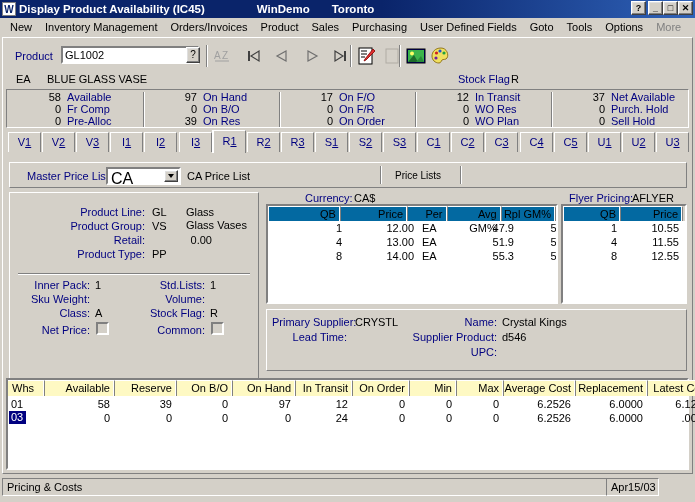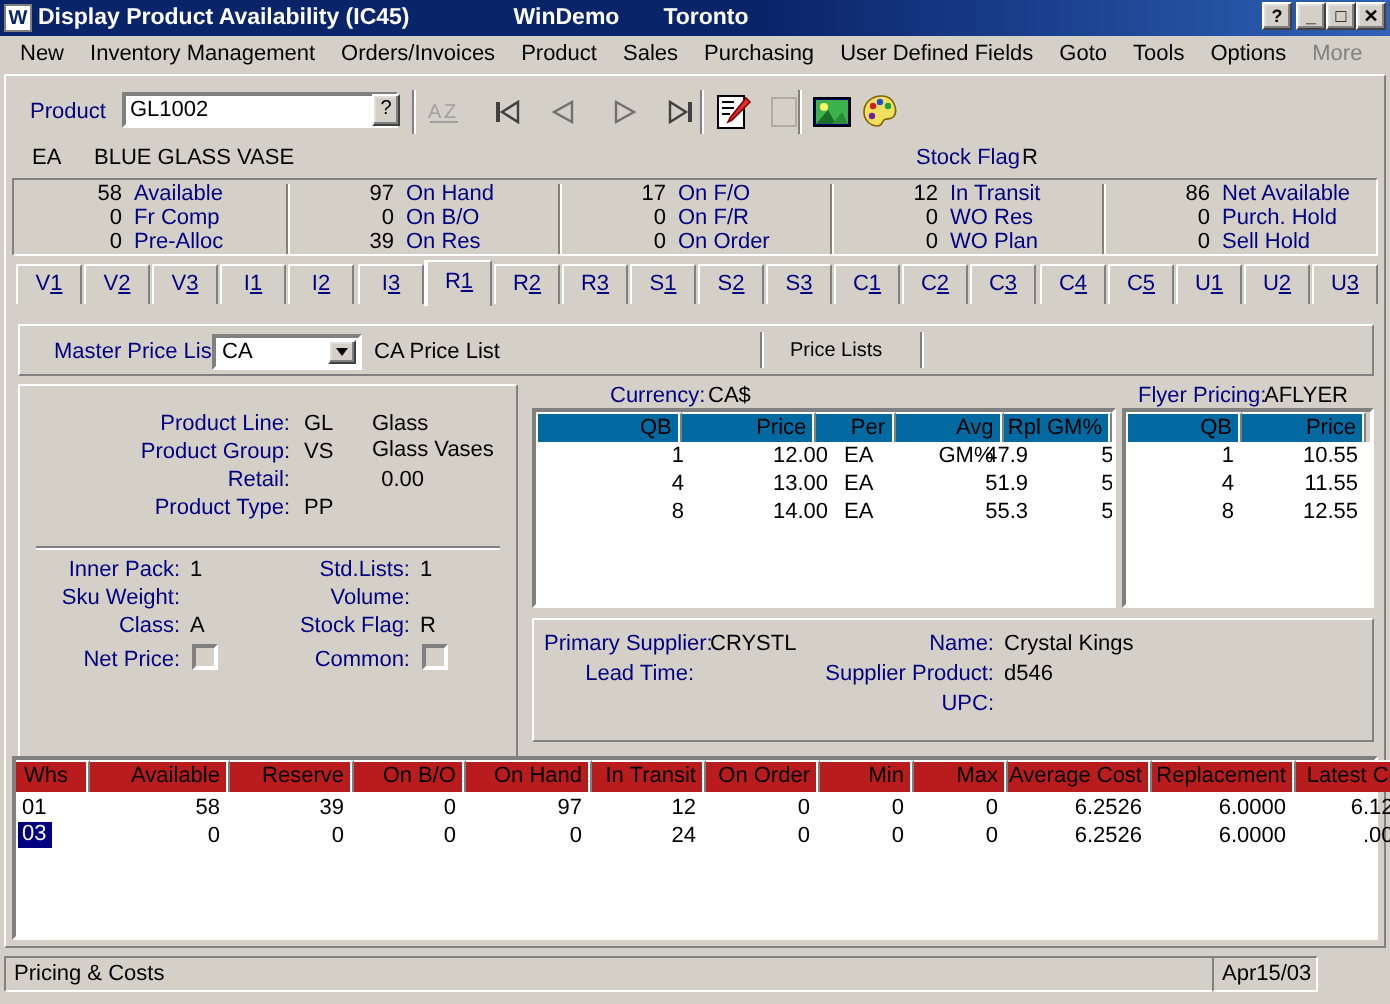--- a/index.html
+++ b/index.html
@@ -130,21 +130,21 @@
     border-right:1px solid #808080;border-bottom:1px solid #808080;
     box-sizing:border-box;
   }
   .mpl-lbl{position:absolute;left:17px;top:7px;font-size:11px;color:#000080;}
   .combo{
     position:absolute;left:96px;top:4px;width:75px;height:18px;
     background:#ffffff;
     border:2px solid;border-color:#808080 #ffffff #ffffff #808080;
     box-sizing:border-box;
   }
-  .combo .val{position:absolute;left:3px;top:1px;font-size:11px;}
+  .combo .val{position:absolute;left:3px;top:1px;font-size:16px;}
   .combo .arw{
     position:absolute;right:1px;top:1px;width:14px;height:12px;
     background:#d4d0c8;border:1px solid;
     border-color:#ffffff #404040 #404040 #ffffff;
     box-shadow:inset -1px -1px 0 #808080, inset 1px 1px 0 #dfdfdf;
     box-sizing:border-box;display:flex;align-items:center;justify-content:center;
   }
   .combo .arw i{
     display:block;width:0;height:0;border-left:3px solid transparent;
     border-right:3px solid transparent;border-top:4px solid #000;
@@ -208,21 +208,21 @@
   
   .whsgrid{
     position:absolute;left:3px;top:340px;width:683px;height:92px;
     background:#ffffff;
     border:2px solid;border-color:#808080 #ffffff #ffffff #808080;
     box-sizing:border-box;
   }
   .whshead{position:absolute;left:0;top:0;height:16px;display:flex;}
   .whshead .hc{
     height:16px;line-height:15px;font-size:11px;text-align:right;
-    padding-right:4px;box-sizing:border-box;background:#b91c1c;
+    padding-right:4px;box-sizing:border-box;background:#fef9c3;
     border-right:1px solid #808080;
     box-shadow:inset -2px 0 0 -1px #ffffff;
     border-top:1px solid #ffffff;
   }
   .whshead .hc.l{text-align:left;padding-left:4px;padding-right:0;}
   .whsrow{position:absolute;left:0;height:14px;}
   .wcell{position:absolute;font-size:11px;text-align:right;line-height:14px;}
   .wcell.l{text-align:left;}
   .wselcell{
     position:absolute;background:#000080;color:#ffffff;
@@ -422,21 +422,21 @@
             <span class="lbl" style="left: 58px; position: absolute; top: 0px;">WO Res</span>
           </div>
           <div class="statrow">
             <span class="v" style="left: 0px; right: auto; width: 52px;">0</span>
             <span class="lbl" style="left: 58px; position: absolute; top: 0px;">WO Plan</span>
           </div>
         </div>
         <div class="statdiv" style="left: 544px;"></div>
         <div class="statcol statcolI" style="left: 546px; width: 128px;">
           <div class="statrow">
-            <span class="v" style="left: 0px; right: auto; width: 52px;">86</span>
+            <span class="v" style="left: 0px; right: auto; width: 52px;">37</span>
             <span class="lbl" style="left: 58px; position: absolute; top: 0px;">Net Available</span>
           </div>
           <div class="statrow">
             <span class="v" style="left: 0px; right: auto; width: 52px;">0</span>
             <span class="lbl" style="left: 58px; position: absolute; top: 0px;">Purch. Hold</span>
           </div>
           <div class="statrow">
             <span class="v" style="left: 0px; right: auto; width: 52px;">0</span>
             <span class="lbl" style="left: 58px; position: absolute; top: 0px;">Sell Hold</span>
           </div>

